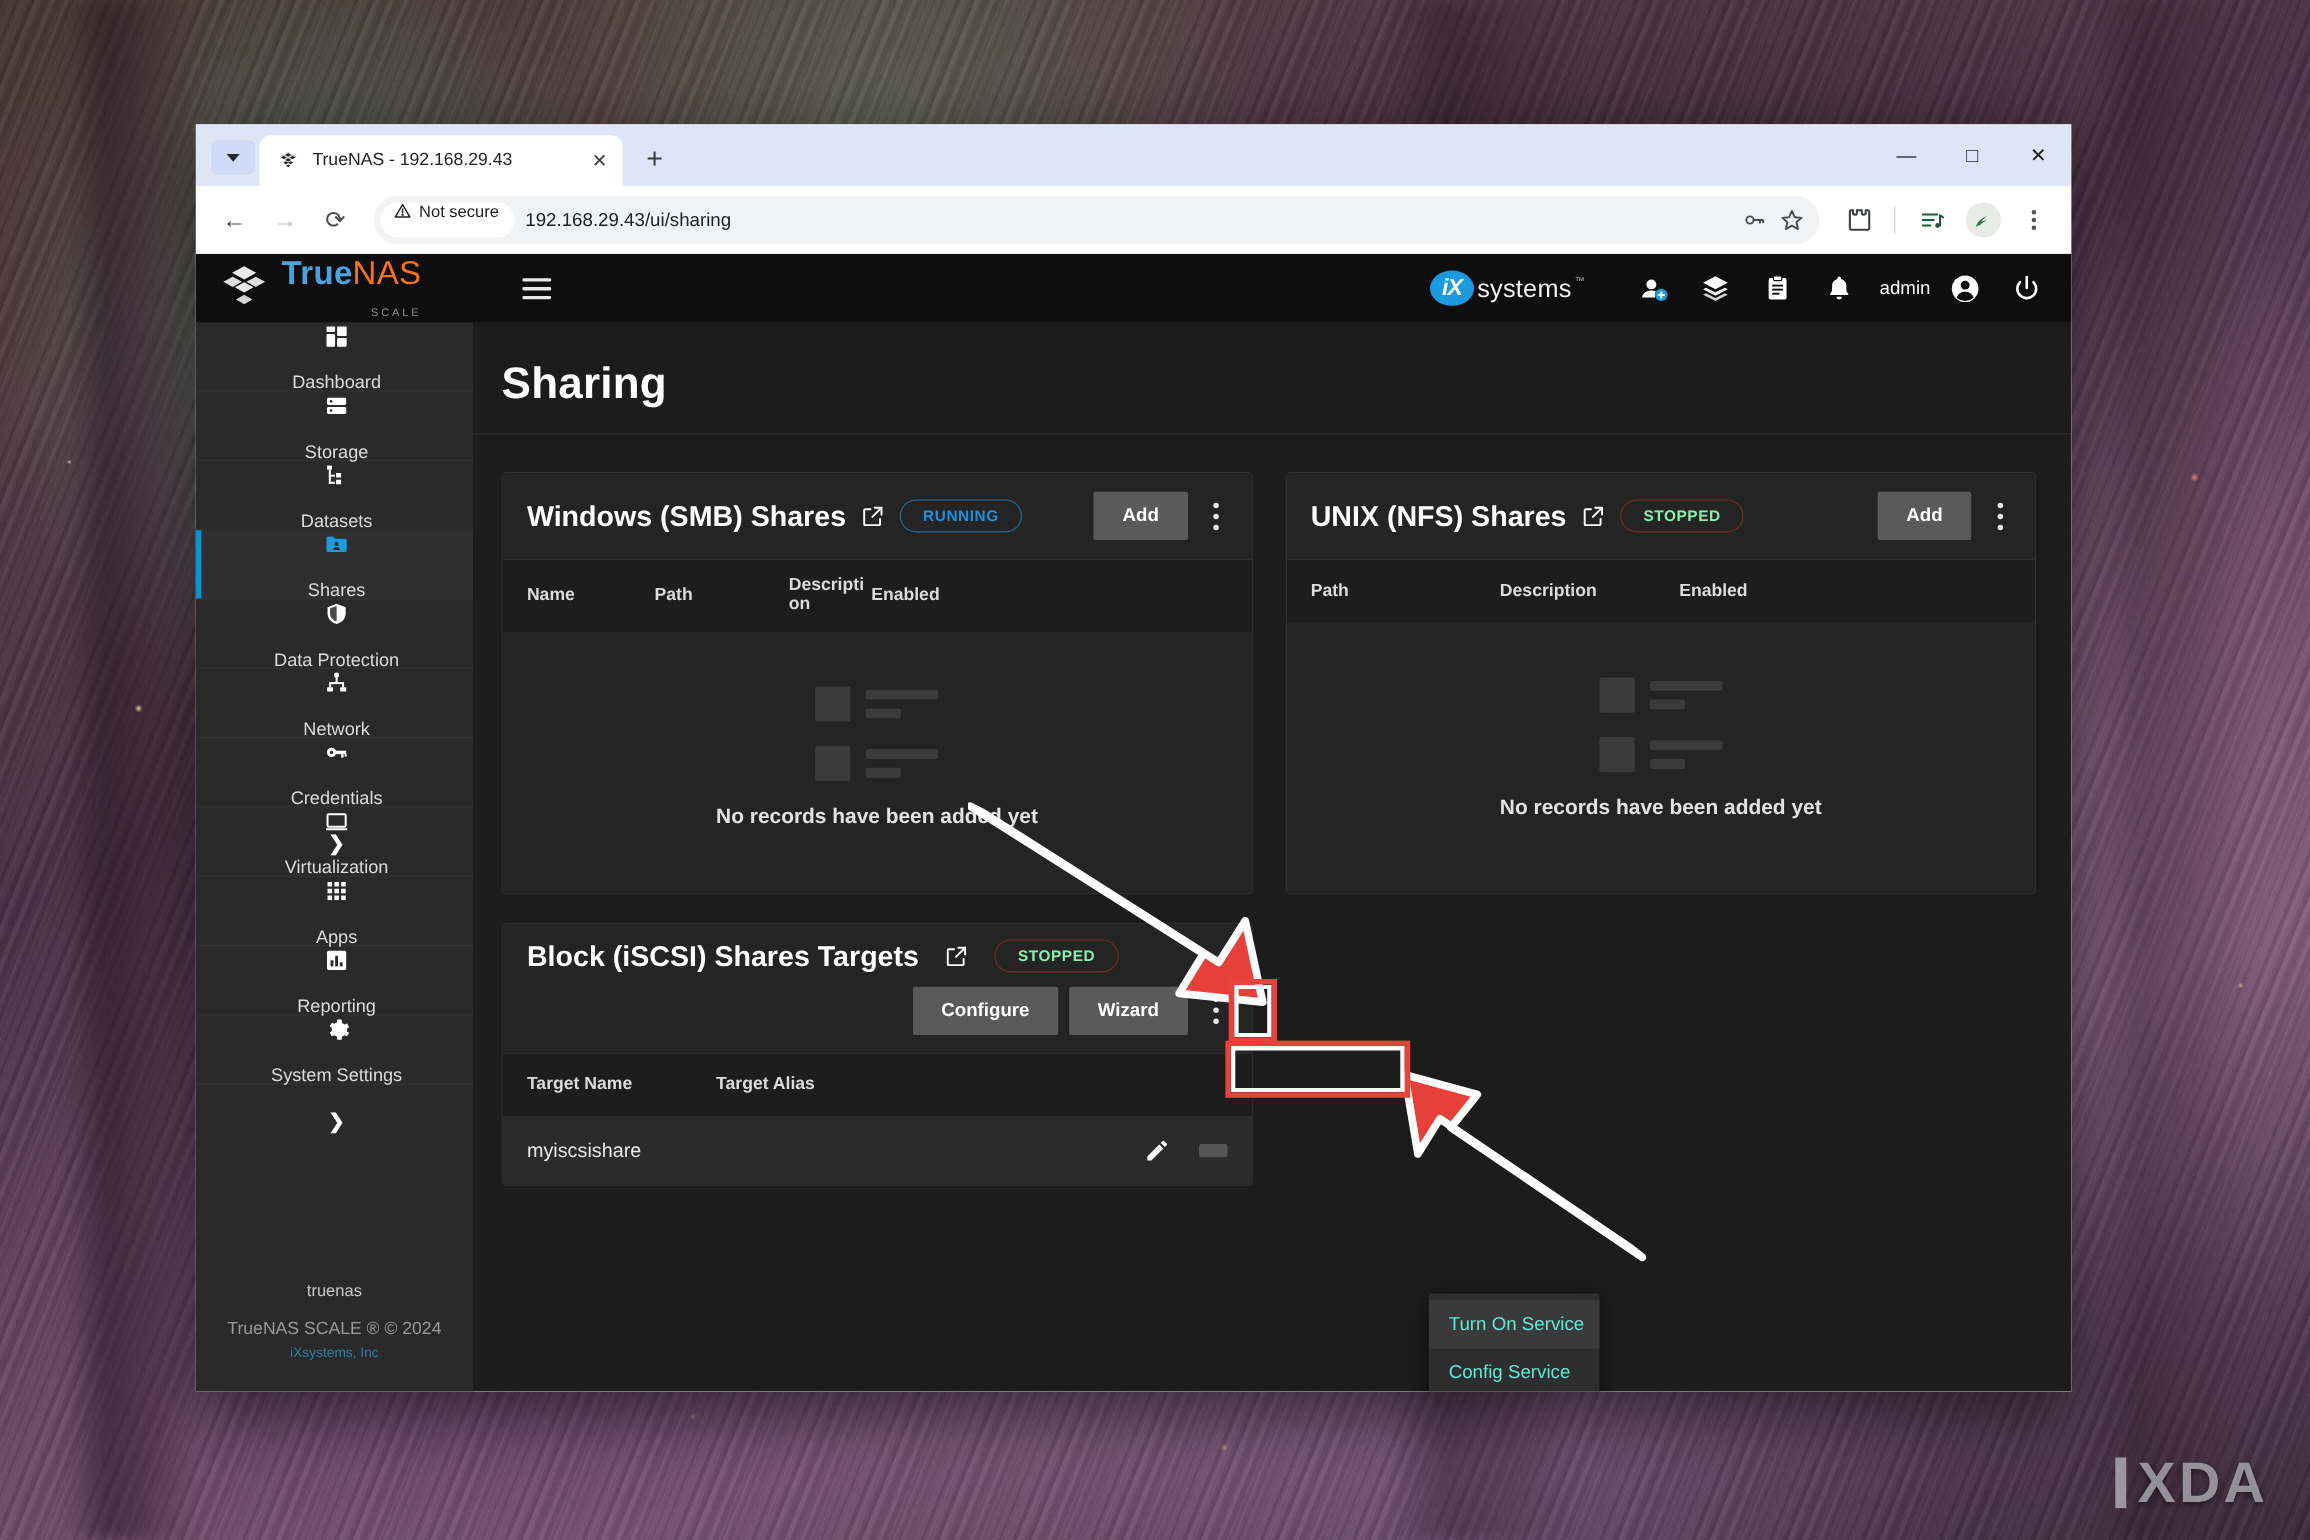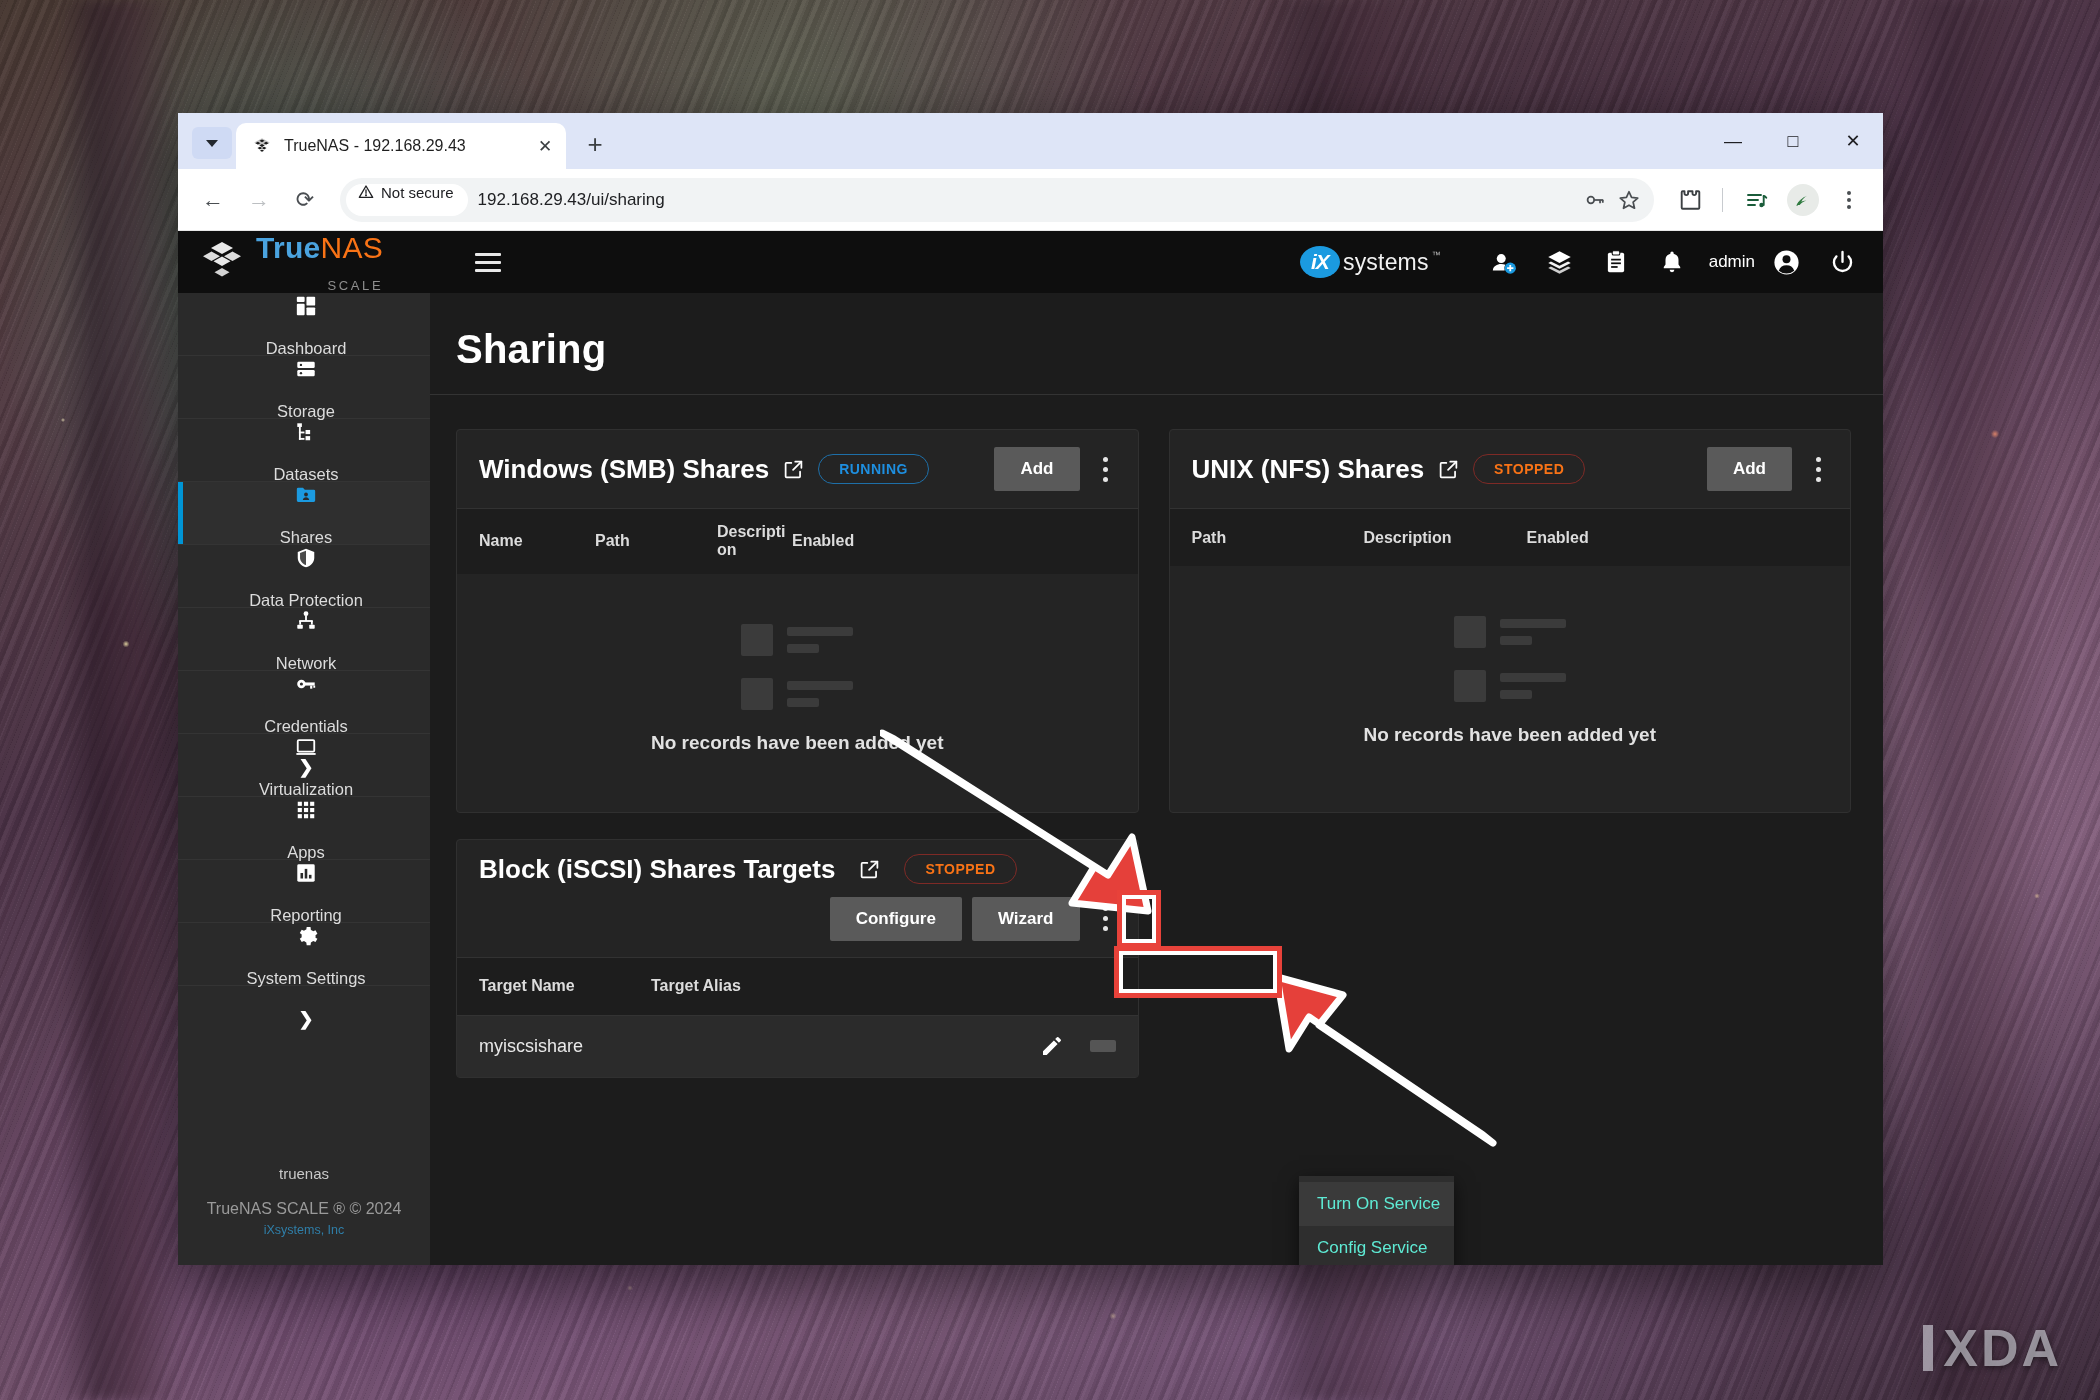--- a/index.html
+++ b/index.html
@@ -184,21 +184,21 @@
     height: 62px; background: #0e0e0e;
     display: flex; align-items: center; flex: none;
     padding: 0 22px;
   }
   #tn-logo-block { width: 252px; display: flex; align-items: center; gap: 12px; }
   #tn-wordmark { display: flex; flex-direction: column; line-height: 1; }
   #tn-wordmark .wm-main { font-size: 30px; font-weight: 600; letter-spacing: .3px; }
   #tn-wordmark .wm-main .light { color: #4aa3df; }
   #tn-wordmark .wm-main .bold { color: #f97316; font-weight: 400; }
   #tn-wordmark .wm-sub {
-    font-size: 13px; color: #8e8e8e; letter-spacing: 2.6px;
+    font-size: 10px; color: #8e8e8e; letter-spacing: 2.6px;
     align-self: flex-end; margin-top: 16px;
   }
   #hamburger-btn {
     width: 44px; height: 44px; display: flex; flex-direction: column;
     justify-content: center; align-items: center; gap: 5px; cursor: pointer;
     margin-left: 14px;
   }
   #hamburger-btn span { display: block; width: 26px; height: 3px; background: #e9e9e9; border-radius: 1px; }
   #tn-topbar-right {
     margin-left: auto; display: flex; align-items: center; gap: 18px;
@@ -274,21 +274,21 @@
   .card-title {
     font-size: 26px; font-weight: 700; color: #ffffff; white-space: nowrap;
   }
   .ext-link-icon { color: #ffffff; cursor: pointer; display: inline-flex; }
   .status-pill {
     border-radius: 999px; padding: 6px 20px;
     font-size: 14px; font-weight: 700; letter-spacing: .5px;
     white-space: nowrap;
   }
   .status-pill.running { color: #1e8fe0; border: 1.5px solid #1e6fa8; }
-  .status-pill.stopped { color: #f97316; border: 1.5px solid #7e2a26; }
+  .status-pill.stopped { color: #86efac; border: 1.5px solid #7e2a26; }
   .card-actions { margin-left: auto; display: flex; align-items: center; gap: 10px; }
   .btn {
     background: #5a5a5a; color: #ffffff; border: none;
     padding: 12px 26px; font-size: 17px; font-weight: 600;
     cursor: pointer; font-family: inherit; border-radius: 2px;
   }
   .kebab-btn {
     width: 32px; height: 44px; cursor: pointer;
     display: flex; flex-direction: column; align-items: center; justify-content: center; gap: 5px;
   }

